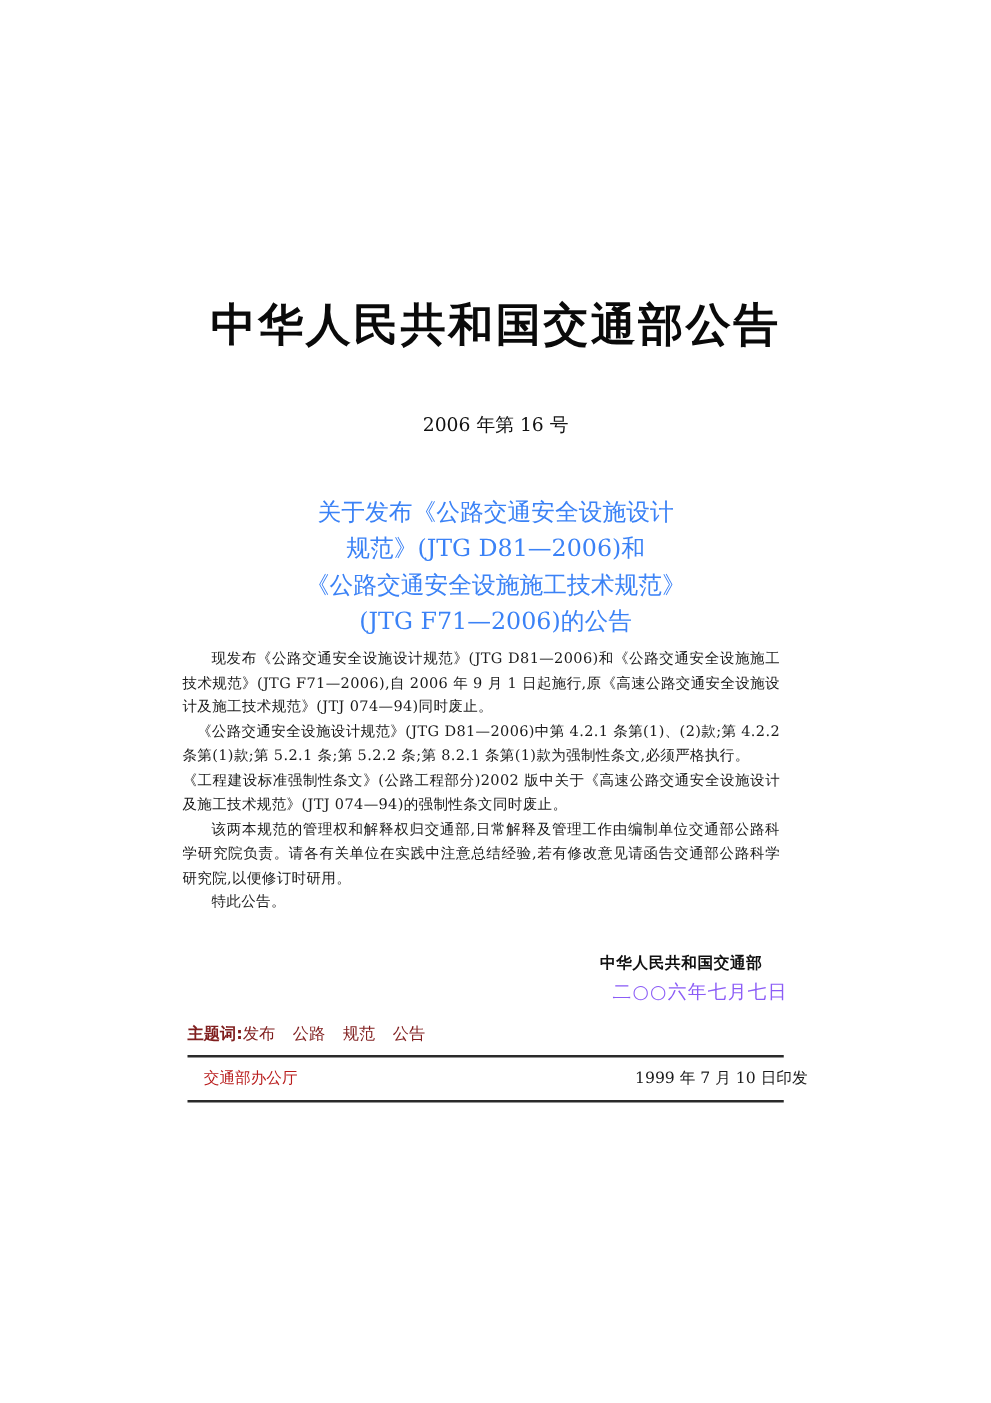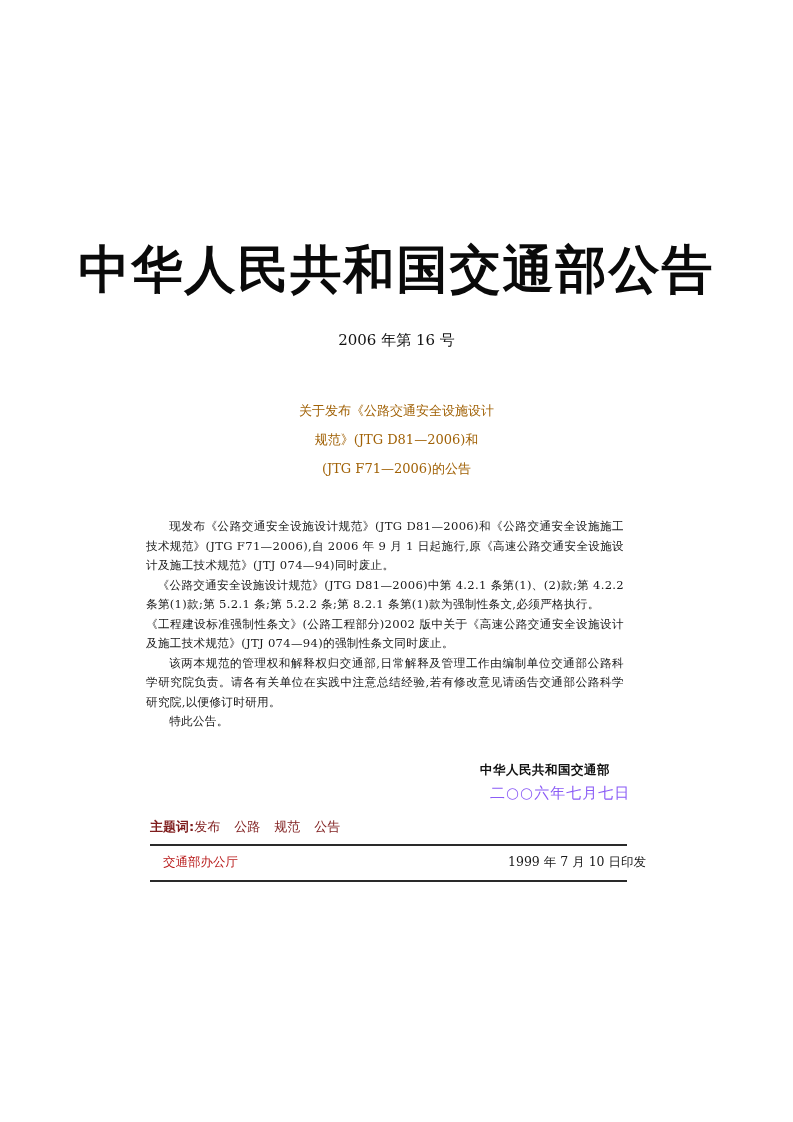--- a/index.html
+++ b/index.html
@@ -3,29 +3,29 @@
   <meta charset="utf-8">
   <style>
     html, body { margin: 0; padding: 0; background: #ffffff; }
     body {
       width: 793px; height: 1122px; position: relative; overflow: hidden;
       font-family: "DejaVu Serif", "Liberation Serif", serif; color: #111;
     }
     .abs { position: absolute; }
     .title {
       left: 0; width: 793px; top: 236px; text-align: center;
-      font-size: 51px; font-weight: bold; letter-spacing: 2px;
+      font-size: 36px; font-weight: bold; letter-spacing: 2px;
       font-family: "DejaVu Sans", sans-serif; color: #0a0a0a;
     }
     .issue {
       left: 0; width: 793px; top: 331px; text-align: center; font-size: 15px;
     }
     .subject {
       left: 0; width: 793px; top: 396px; text-align: center;
-      font-size: 13px; line-height: 29px; color: #a16207;
+      font-size: 19px; line-height: 29px; color: #3b82f6;
     }
     .body {
       left: 146px; width: 478px; top: 517px; font-size: 11.6px; line-height: 19.5px;
       color: #1a1a1a; letter-spacing: 0.3px;
     }
     .body p { margin: 0; text-indent: 2em; text-align: justify; }
     .body p.noindent { text-indent: 0; }
     .signer {
       left: 480px; top: 762px; font-size: 12.5px; font-weight: bold;
       font-family: Liberation Sans, sans-serif; letter-spacing: 0.5px;
@@ -45,20 +45,21 @@
 </head>
 <body>
 
 <div class="abs title">中华人民共和国交通部公告</div>
 
 <div class="abs issue">2006 年第 16 号</div>
 
 <div class="abs subject">
   <div>关于发布《公路交通安全设施设计</div>
   <div>规范》(JTG D81—2006)和</div>
+  <div>《公路交通安全设施施工技术规范》</div>
   <div>(JTG F71—2006)的公告</div>
 </div>
 
 <div class="abs body">
   <p>现发布《公路交通安全设施设计规范》(JTG D81—2006)和《公路交通安全设施施工技术规范》(JTG F71—2006),自 2006 年 9 月 1 日起施行,原《高速公路交通安全设施设计及施工技术规范》(JTJ 074—94)同时废止。</p>
   <p class="noindent" style="text-indent:1em">《公路交通安全设施设计规范》(JTG D81—2006)中第 4.2.1 条第(1)、(2)款;第 4.2.2 条第(1)款;第 5.2.1 条;第 5.2.2 条;第 8.2.1 条第(1)款为强制性条文,必须严格执行。</p>
   <p class="noindent">《工程建设标准强制性条文》(公路工程部分)2002 版中关于《高速公路交通安全设施设计及施工技术规范》(JTJ 074—94)的强制性条文同时废止。</p>
   <p>该两本规范的管理权和解释权归交通部,日常解释及管理工作由编制单位交通部公路科学研究院负责。请各有关单位在实践中注意总结经验,若有修改意见请函告交通部公路科学研究院,以便修订时研用。</p>
   <p>特此公告。</p>
 </div>

